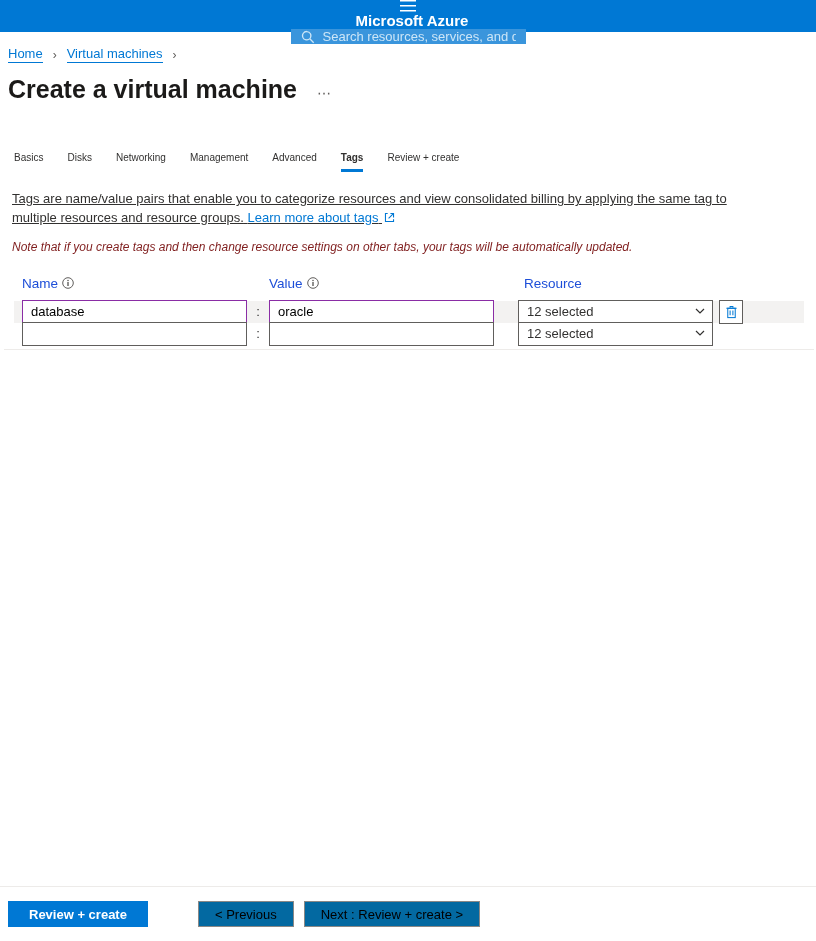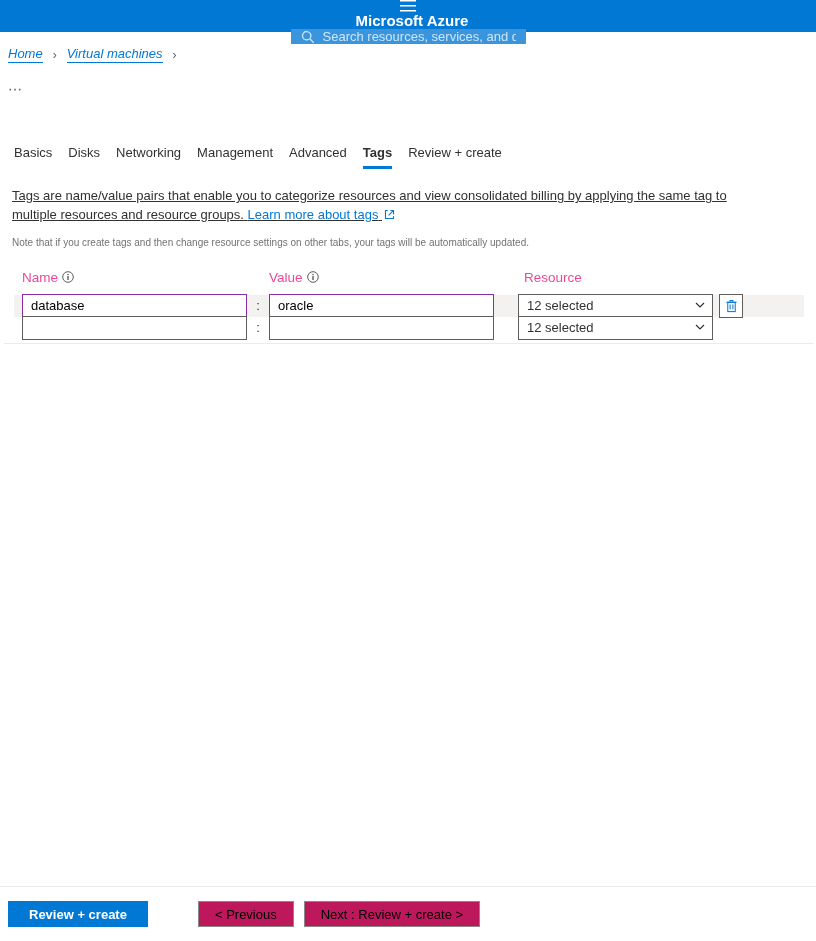--- a/index.html
+++ b/index.html
@@ -61,21 +61,20 @@
       align-items: center;
       gap: 10px;
       padding: 14px 8px 0 8px;
       font-size: 13px;
     }
     .breadcrumb a {
       color: #0078d4;
       text-decoration: none;
       border-bottom: 1px solid #0078d4;
       padding-bottom: 1px;
-      font-style: italic;
     }
     .breadcrumb .sep {
       color: #605e5c;
       font-size: 12px;
     }
     
     .page-title-row {
       display: flex;
       align-items: center;
       padding: 12px 8px 0 8px;
@@ -89,24 +88,24 @@
     .more-dots {
       color: #605e5c;
       letter-spacing: 2px;
       font-size: 14px;
       cursor: pointer;
       padding-top: 6px;
     }
     
     .tabs {
       display: flex;
-      gap: 16px;
+      gap: 24px;
       padding: 48px 14px 0 14px;
       border-bottom: none;
-      font-size: 13px;
+      font-size: 10px;
     }
     .tab {
       padding-bottom: 6px;
       color: #323130;
       cursor: pointer;
     }
     .tab.active {
       font-weight: 600;
       border-bottom: 3px solid #0078d4;
     }
@@ -122,32 +121,33 @@
     .desc a {
       color: #0078d4;
       text-decoration: none;
     }
     .desc a svg {
       vertical-align: -1px;
       margin-left: 2px;
     }
     .note {
       padding: 12px 12px 0 12px;
-      font-size: 10px;
-      color: #737373;
+      font-size: 12px;
+      color: #7f1d1d;
+      font-style: italic;
     }
     
     .tag-area {
       padding: 22px 12px 0 22px;
     }
     .tag-headers {
       display: flex;
       align-items: center;
       font-size: 13.5px;
-      color: #ec4899;
+      color: #1d4ed8;
       margin-bottom: 10px;
     }
     .hdr-name { width: 247px; display: flex; align-items: center; gap: 4px; }
     .hdr-value { width: 247px; display: flex; align-items: center; gap: 4px; }
     .hdr-resource { width: 200px; }
     .info-icon-svg {
       width: 12px; height: 12px;
     }
     .tag-row {
       display: flex;
@@ -221,21 +221,21 @@
       padding: 14px 8px;
       display: flex;
       gap: 50px;
       align-items: center;
     }
     .btn {
       height: 26px;
       padding: 0 16px;
       font-size: 13px;
       border: 1px solid #8a8886;
-      background: #be185d;
+      background: #0369a1;
       cursor: pointer;
       font-family: inherit;
     }
     .btn.primary {
       background: #0078d4;
       color: #fff;
       border: 1px solid #0078d4;
       font-weight: 600;
       padding: 0 20px;
     }
@@ -267,20 +267,21 @@
 </div>
 
 <div class="breadcrumb">
   <a href="#">Home</a>
   <span class="sep">›</span>
   <a href="#">Virtual machines</a>
   <span class="sep">›</span>
 </div>
 
 <div class="page-title-row">
+  <h1 class="page-title">Create a virtual machine</h1>
   <span class="more-dots">⋯</span>
 </div>
 
 <div class="tabs">
   <div class="tab">Basics</div>
   <div class="tab">Disks</div>
   <div class="tab">Networking</div>
   <div class="tab">Management</div>
   <div class="tab">Advanced</div>
   <div class="tab active">Tags</div>

